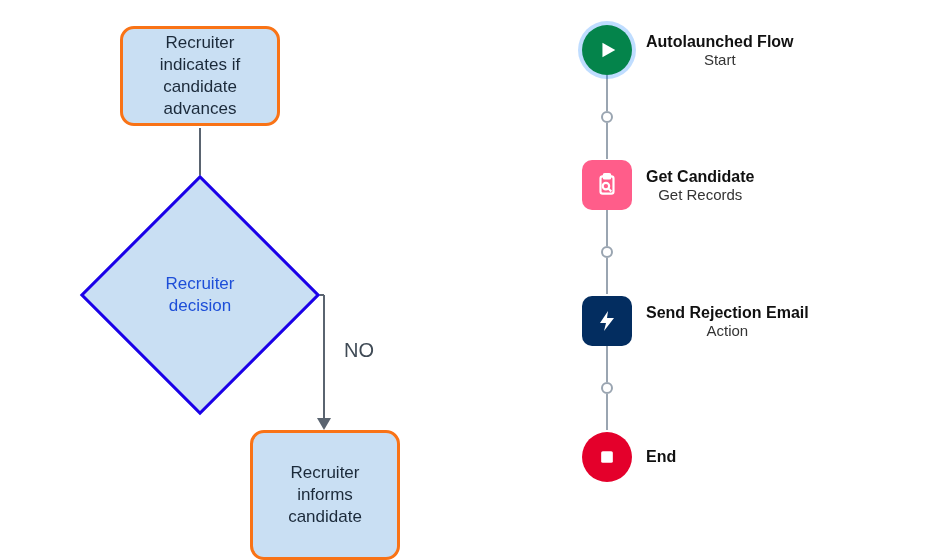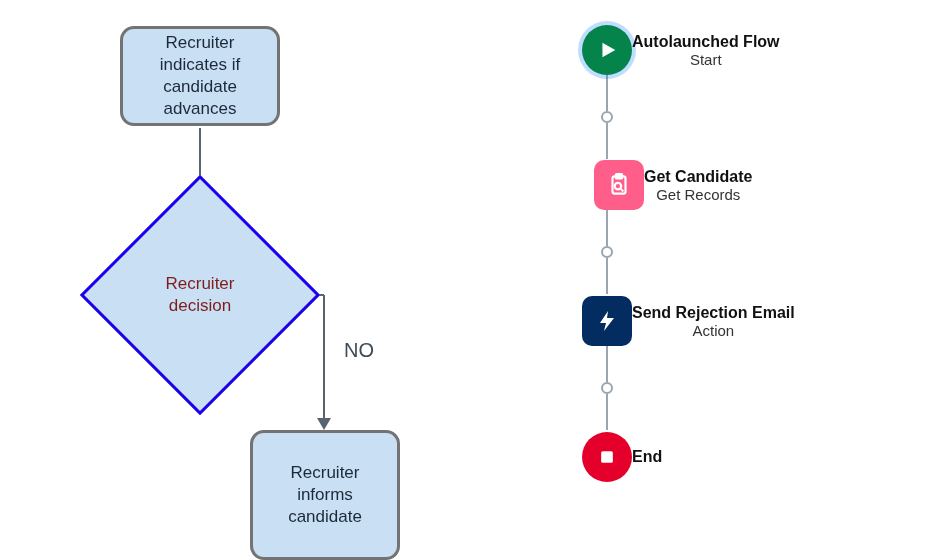--- a/index.html
+++ b/index.html
@@ -10,21 +10,21 @@
     font-family: -apple-system, BlinkMacSystemFont, "Segoe UI", Arial, sans-serif;
     position: relative;
     overflow: hidden;
   }
   .canvas { position: relative; width: 100%; height: 100%; }
 
   
   .fc-box {
     position: absolute;
     background: #c9dff3;
-    border: 3px solid #737373;
+    border: 3px solid #f97316;
     border-radius: 14px;
     display: flex;
     align-items: center;
     justify-content: center;
     text-align: center;
     font-size: 17px;
     color: #1b2a3a;
     line-height: 1.3;
     padding: 8px 14px;
   }
@@ -41,21 +41,21 @@
     transform: rotate(45deg);
     background: #c9dff3;
     border: 3px solid #1b00e8;
   }
   .diamond-label {
     position: absolute;
     top: 50%; left: 50%;
     transform: translate(-50%, -50%);
     text-align: center;
     font-size: 17px;
-    color: #7f1d1d;
+    color: #1d4ed8;
     line-height: 1.3;
     width: 120px;
   }
   .edge-label {
     position: absolute;
     font-size: 20px;
     color: #3f4a55;
   }
   .edge-label.no { left: 344px; top: 339px; }
 
@@ -65,20 +65,21 @@
     border-left: 7px solid transparent;
     border-right: 7px solid transparent;
     border-top: 12px solid #5a6470;
   }
 
   
   .sf-node {
     position: absolute;
     display: flex;
     align-items: center;
+    gap: 14px;
   }
   .sf-icon {
     width: 50px; height: 50px;
     border-radius: 10px;
     display: flex;
     align-items: center;
     justify-content: center;
     flex-shrink: 0;
   }
   .sf-icon.circle { border-radius: 50%; }
@@ -160,21 +161,21 @@
       <svg width="22" height="22" viewBox="0 0 24 24">
           <path d="M7 4 L21 12 L7 20 Z" fill="#fff"></path>
         </svg>
     </div>
     <div class="sf-text">
       <div class="t1">Autolaunched Flow</div>
       <div class="t2">Start</div>
     </div>
   </div>
 
-  <div class="sf-node" style="left:582px; top:160px;margin-left:12px;">
+  <div class="sf-node" style="left:582px; top:160px;">
     <div class="sf-icon get">
       <svg width="26" height="26" viewBox="0 0 24 24" fill="none" stroke="#fff" stroke-width="2">
         <rect x="6" y="4" width="12" height="16" rx="2"></rect>
         <rect x="9" y="2" width="6" height="4" rx="1" fill="#fff"></rect>
         <circle cx="11" cy="13" r="3"></circle>
         <line x1="13.5" y1="15.5" x2="16" y2="18"></line>
       </svg>
     </div>
     <div class="sf-text">
       <div class="t1">Get Candidate</div>

